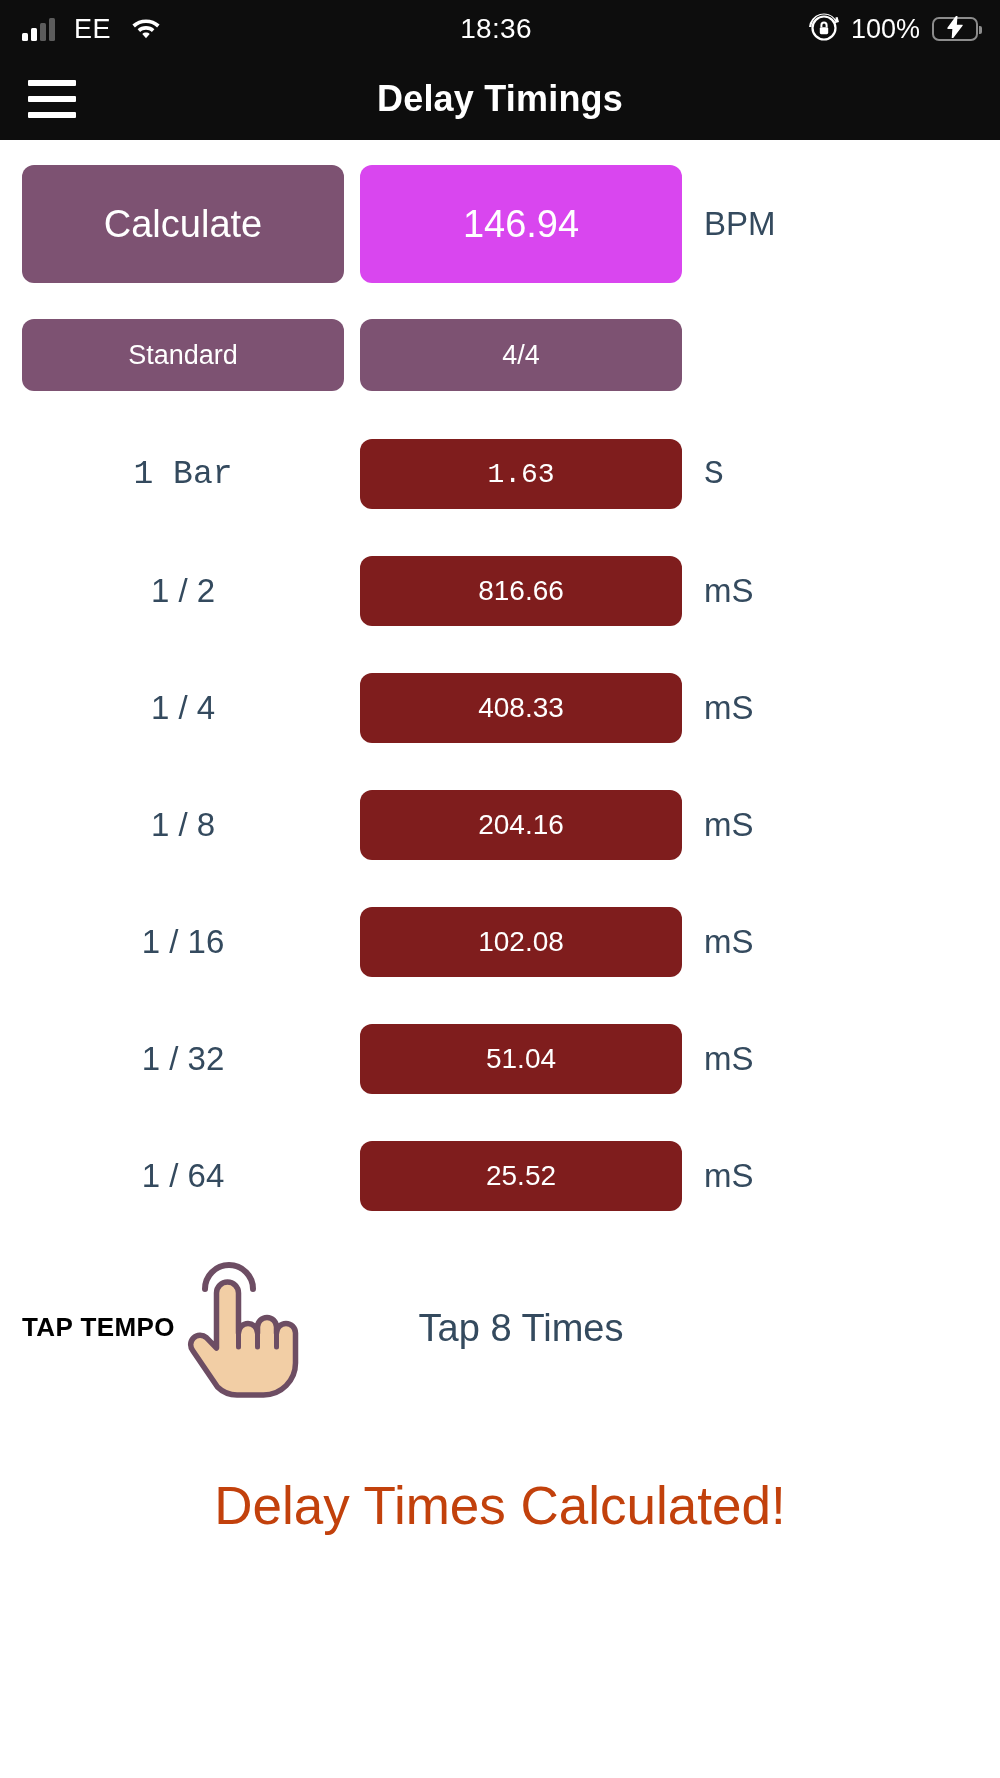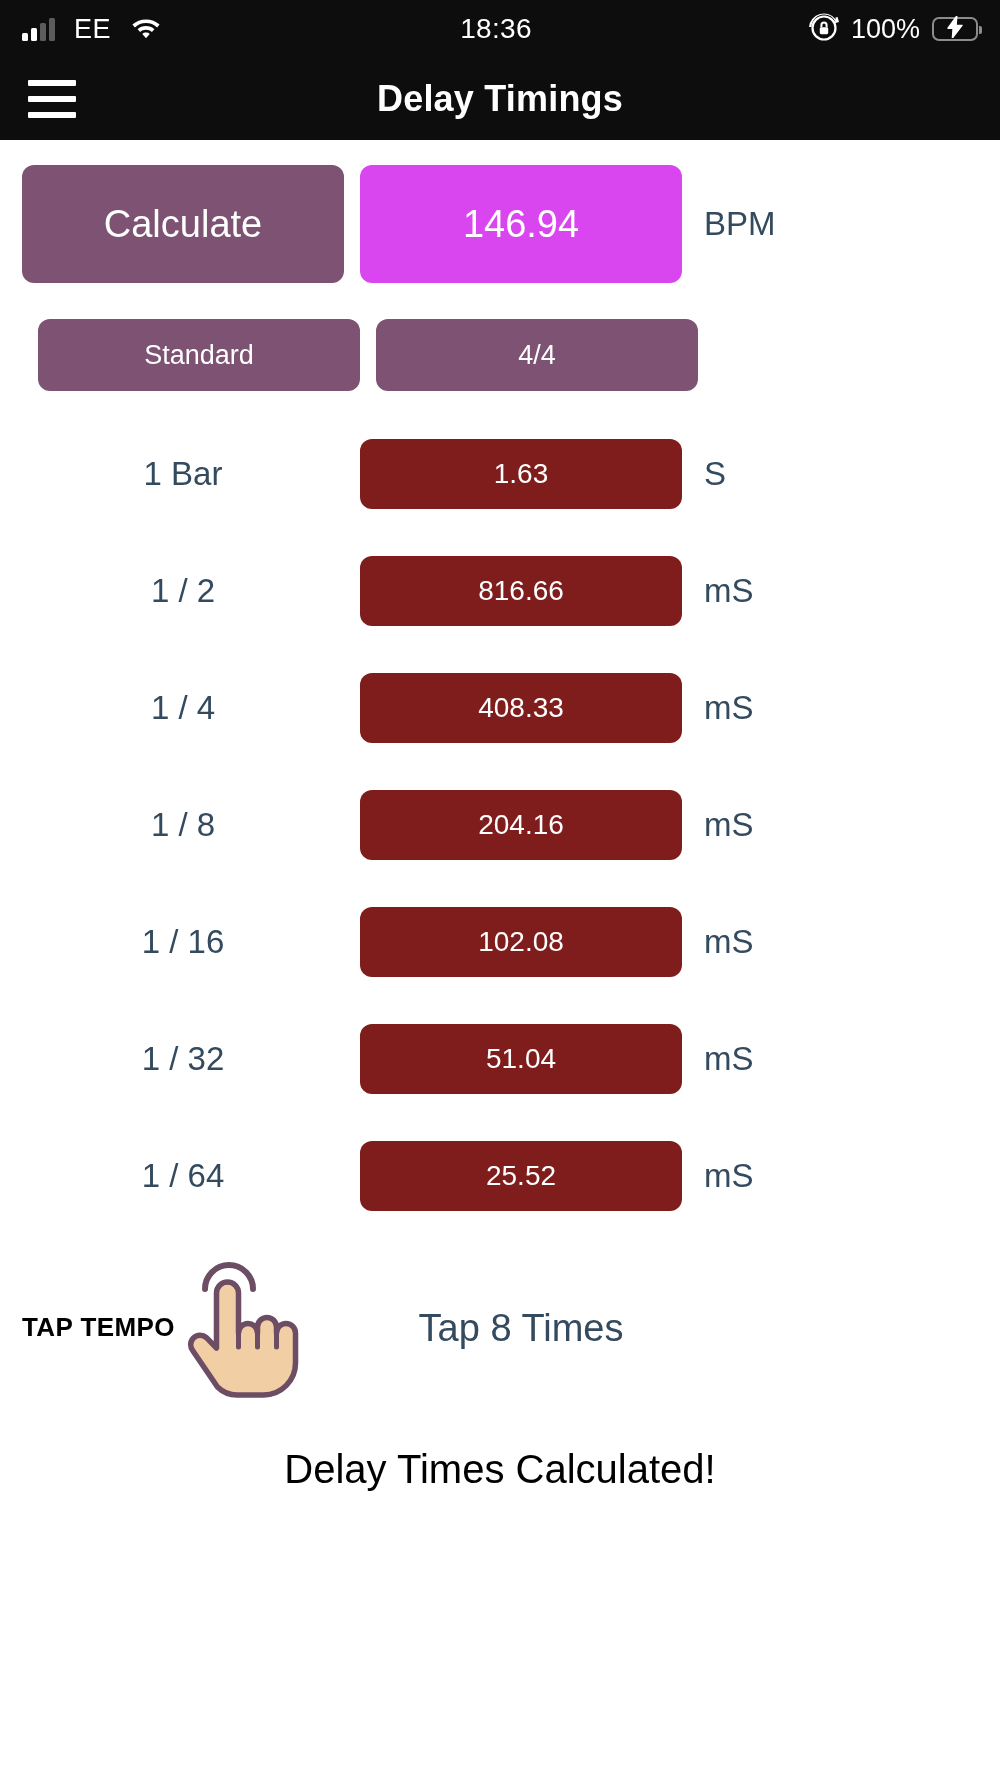--- a/index.html
+++ b/index.html
@@ -201,23 +201,23 @@
     color: #344a5e;
     font-weight: 400;
   }
   .unit-text {
     font-size: 33px;
     color: #344a5e;
     font-weight: 400;
   }
 
   .row-calc      { margin-top: 25px; }
-  .row-sig       { margin-top: 36px; margin-left: 16px; }
+  .row-sig       { margin-top: 36px; }
   .row-timing    { margin-top: 47px; }
-  .row-timing.first { margin-top: 48px; }
+  .row-timing.first { margin-top: 48px; font-family: Liberation Mono, monospace; }
 
   
   .tap-section {
     display: flex;
     align-items: flex-start;
     padding: 0 22px;
     margin-top: 42px;
   }
   .tap-left {
     width: 322px;
@@ -245,23 +245,23 @@
     justify-content: center;
     height: 150px;
   }
   .tap-times-text {
     font-size: 38px;
     color: #344a5e;
   }
 
   .status-message {
     text-align: center;
-    font-size: 40px;
-    color: #000000;
-    margin-top: 44px;
+    font-size: 53px;
+    color: #c2410c;
+    margin-top: 72px;
   }
 </style>
 </head>
 <body>
 
 <div id="app">
 
   <div class="status-bar">
     <div class="status-left">
       <span class="signal-bars">

